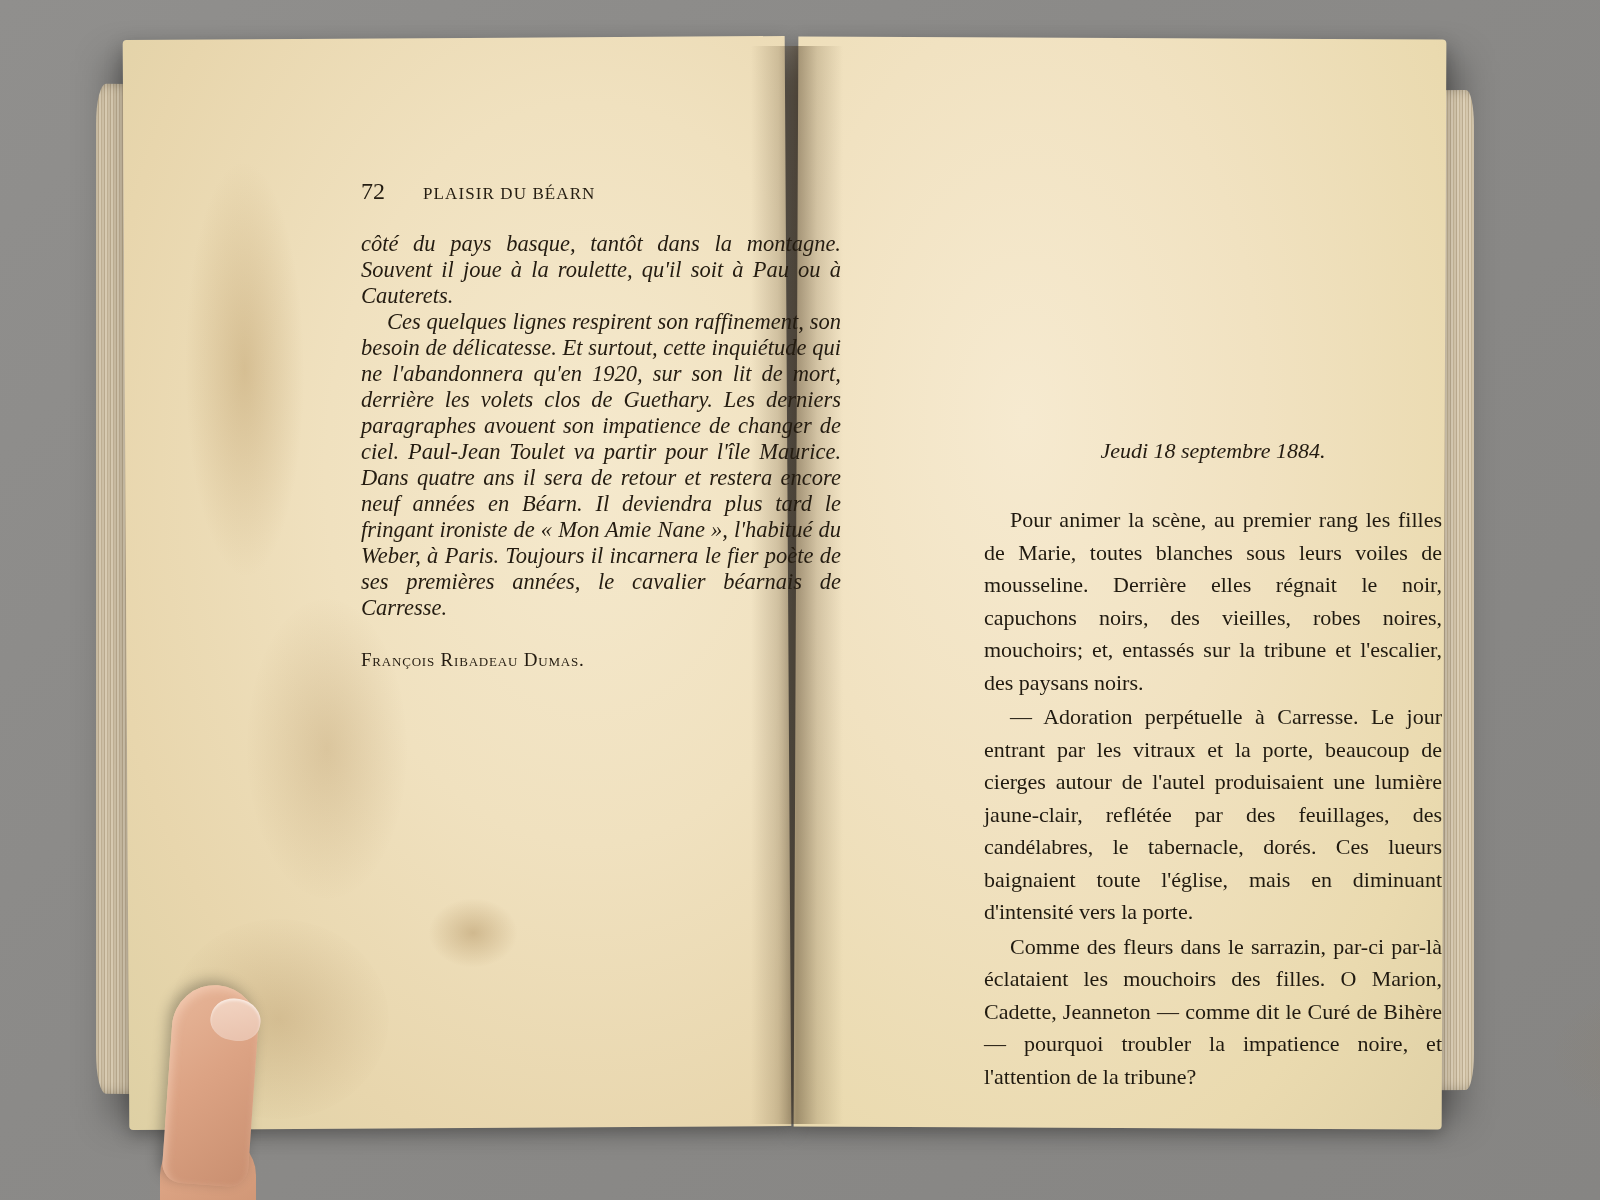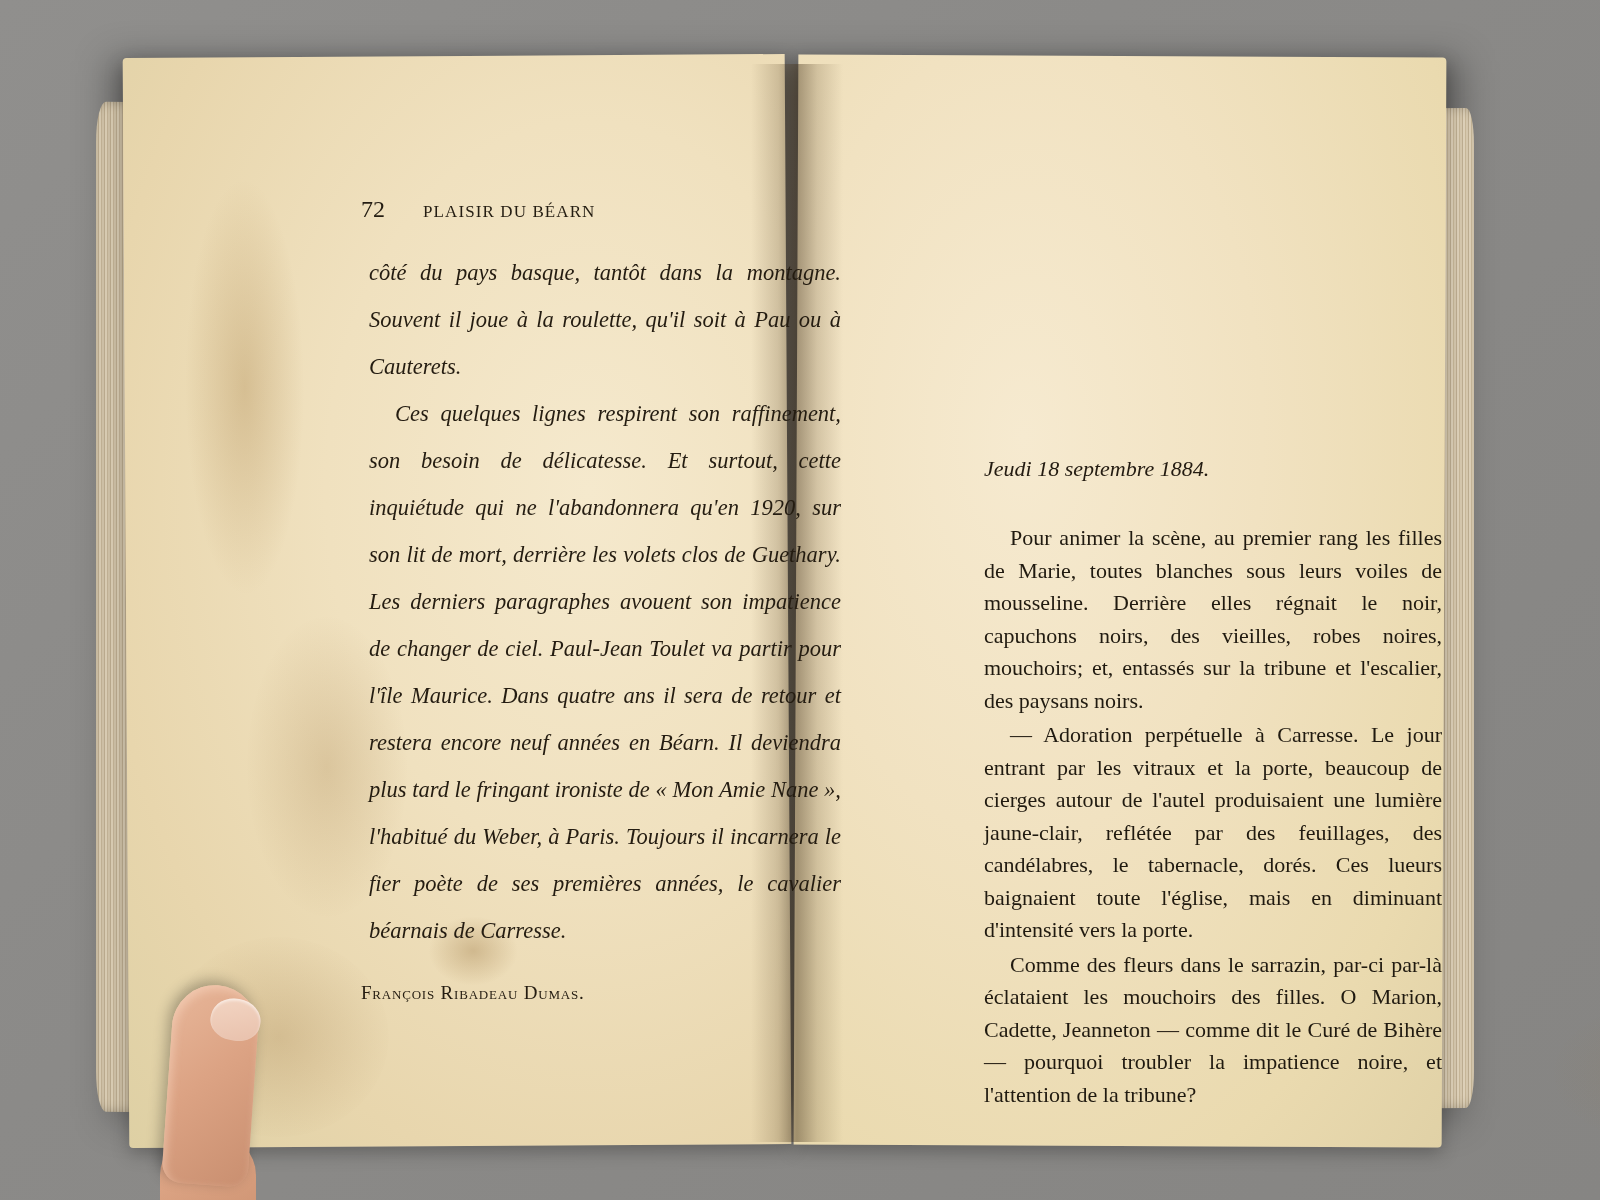--- a/index.html
+++ b/index.html
@@ -19,21 +19,21 @@
     position: relative;
     width: 1600px;
     height: 1200px;
     background: linear-gradient(135deg, #908f8d 0%, #8b8a88 40%, #868583 100%);
   }
 
   
   .book {
     position: absolute;
     left: 96px;
-    top: 56px;
+    top: 38px;
     width: 1370px;
     height: 1090px;
   }
 
   
   .book-shadow {
     position: absolute;
     left: 110px;
     top: 60px;
     width: 1350px;
@@ -166,24 +166,24 @@
     letter-spacing: 1.1px;
     color: #241d12;
     font-variant: small-caps;
     text-transform: uppercase;
     text-align: center;
   }
   .body-italic {
     font-family: "Liberation Serif", serif;
     font-style: italic;
     font-size: 22.5px;
-    line-height: 47px;
+    line-height: 26px;
     color: #241c11;
     text-align: justify;
-    margin: 0 0 0 8px;
+    margin: 0 0 0 0;
   }
   .body-italic.indent { text-indent: 26px; }
 
   .signature {
     margin-top: 28px;
     text-align: left;
     padding-right: 8px;
     font-family: "Liberation Serif", serif;
     font-size: 19px;
     letter-spacing: 0.8px;
@@ -200,21 +200,21 @@
   .journal-title {
     text-align: center;
     font-family: "Liberation Serif", serif;
     font-style: italic;
     font-size: 24px;
     letter-spacing: 2px;
     color: #231b11;
     margin-bottom: 36px;
   }
   .journal-date {
-    text-align: left;
+    text-align: center;
     font-family: "Liberation Serif", serif;
     font-style: italic;
     font-size: 22px;
     color: #231b11;
     margin-bottom: 40px;
   }
   .body-roman {
     font-family: "Liberation Serif", serif;
     font-size: 22px;
     line-height: 32.5px;

